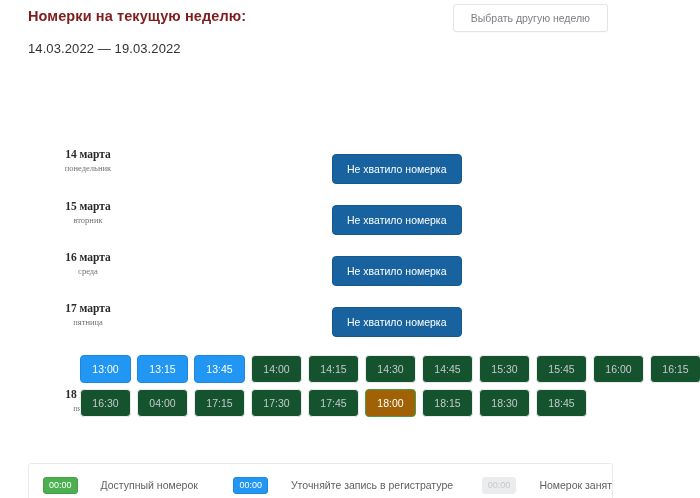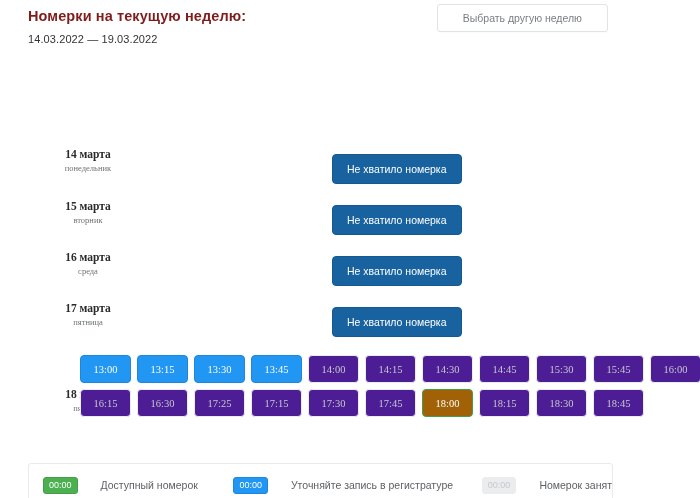--- a/index.html
+++ b/index.html
@@ -28,37 +28,37 @@
     top: 6px;
   }
   .title-line1 {
     font-size: 14.5px;
     font-weight: bold;
     color: #7f1d1d;
     line-height: 20px;
     letter-spacing: 0.1px;
   }
   .title-line2 {
-    font-size: 11px;
+    font-size: 13px;
     font-weight: normal;
     color: #333333;
     line-height: 20px;
-    margin-top: 3px;
+    margin-top: 13px;
     letter-spacing: 0.1px;
   }
   .week-picker-btn {
     position: absolute;
     right: 92px;
     top: 4px;
     background: #ffffff;
     border: 1px solid #e2e3e5;
     border-radius: 3px;
     color: #7a7d82;
     font-size: 10.5px;
-    padding: 7px 25px;
+    padding: 7px 17px;
     line-height: 12px;
     cursor: pointer;
     font-family: "Liberation Sans", sans-serif;
     box-shadow: 0 1px 1px rgba(0,0,0,0.02);
   }
 
   
   .schedule {
     position: relative;
   }
@@ -120,36 +120,36 @@
     gap: 6px 6px;
   }
   .slot {
     height: 28px;
     border-radius: 4px;
     font-size: 10.5px;
     display: flex;
     align-items: center;
     justify-content: center;
     box-sizing: border-box;
-    font-family: Liberation Serif, serif;
+    font-family: Liberation Sans, sans-serif;
     cursor: pointer;
     user-select: none;
   }
   .slot.free {
     background: #a16207;
     border: 1px solid #43a047;
     color: #ffffff;
   }
   .slot.ask {
     background: #2196f3;
     border: 1px solid #1e87db;
     color: #ffffff;
   }
   .slot.busy {
-    background: #4c1d95;
+    background: #14532d;
     border: 1px solid #ebecee;
     color: #c7c9cd;
     cursor: default;
   }
 
   
   .legend {
     position: absolute;
     left: 28px;
     top: 463px;
@@ -232,32 +232,31 @@
       <div class="btn-wrap" style="top: 241px;"><button class="no-slots-btn">Не хватило номерка</button></div>
     </div>
     <div class="day-row">
       <div class="day-label" style="top: 322px; position: absolute;">
         <div class="day-date">18 марта</div>
         <div class="day-weekday">пятница</div>
       </div>
       <div class="slot-grid" style="top: 289px;">
         <div class="slot ask">13:00</div>
         <div class="slot ask">13:15</div>
-        <div class="slot ask">13:30</div>
         <div class="slot ask">13:45</div>
         <div class="slot busy">14:00</div>
         <div class="slot busy">14:15</div>
         <div class="slot busy">14:30</div>
         <div class="slot busy">14:45</div>
         <div class="slot busy">15:30</div>
         <div class="slot busy">15:45</div>
         <div class="slot busy">16:00</div>
         <div class="slot busy">16:15</div>
         <div class="slot busy">16:30</div>
-        <div class="slot busy">17:25</div>
+        <div class="slot busy">04:00</div>
         <div class="slot busy">17:15</div>
         <div class="slot busy">17:30</div>
         <div class="slot busy">17:45</div>
         <div class="slot free">18:00</div>
         <div class="slot busy">18:15</div>
         <div class="slot busy">18:30</div>
         <div class="slot busy">18:45</div>
       </div>
     </div>
     <div class="day-row">

